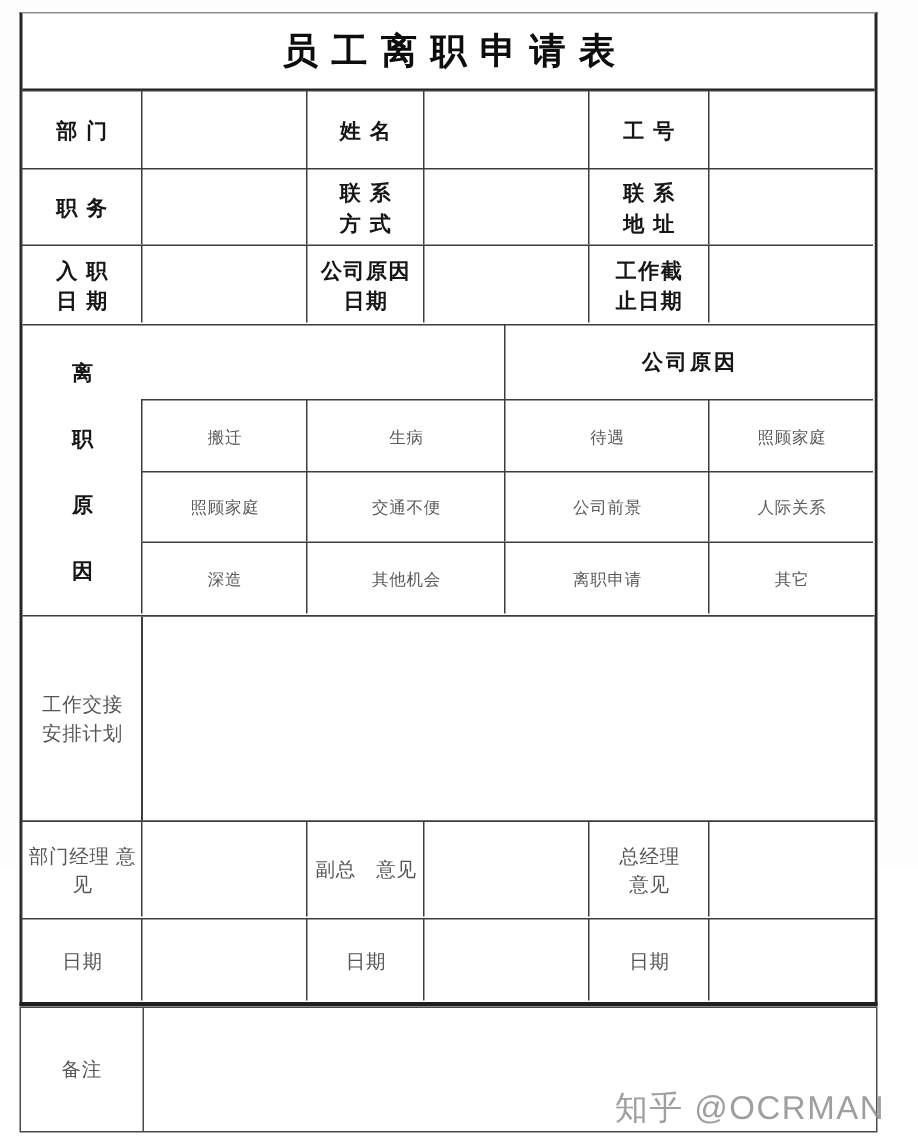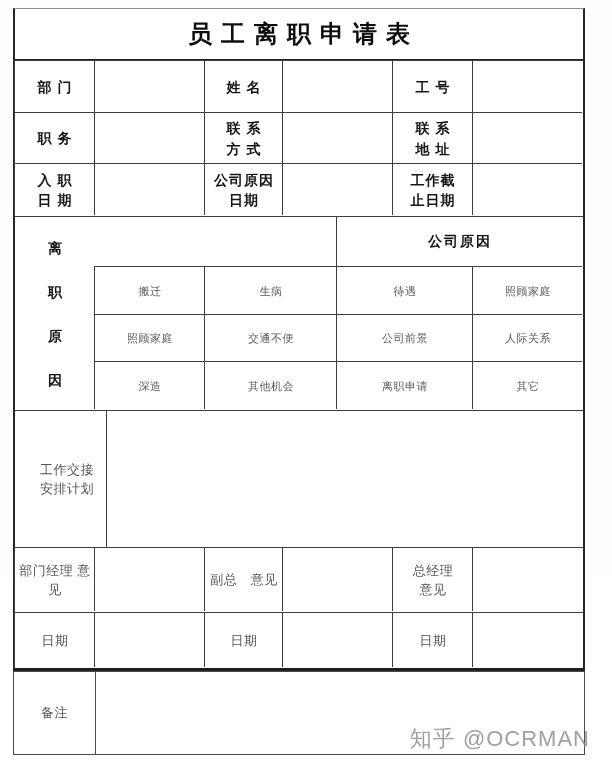--- a/index.html
+++ b/index.html
@@ -63,21 +63,21 @@
   .reason-grid{
     flex:1;display:grid;
     grid-template-columns:110px 132px 136px 110px;
     grid-template-rows:50px 48px 47px 48px;
   }
   .rh{font-weight:bold;color:var(--label);font-size:14px;letter-spacing:2px;}
   .rh1{grid-column:1/3;}
   .rh2{grid-column:3/5;}
   .ritem{font-weight:normal;color:#5a5a5a;font-size:11px;letter-spacing:0.5px;}
   
-  .handover{display:flex;border-top:1px solid var(--line);height:137px;padding-left:12px;}
+  .handover{display:flex;border-top:1px solid var(--line);height:137px;}
   .handover-label{
     width:80px;display:flex;align-items:center;justify-content:center;
     text-align:center;
   }
   .handover-value{flex:1;box-shadow:-1px 0 0 0 var(--line);}
   
   .remarks{
     position:absolute;left:13px;top:671px;width:572px;height:84px;
     background:#ffffff;border:1px solid #4a4a4a;display:flex;
   }

